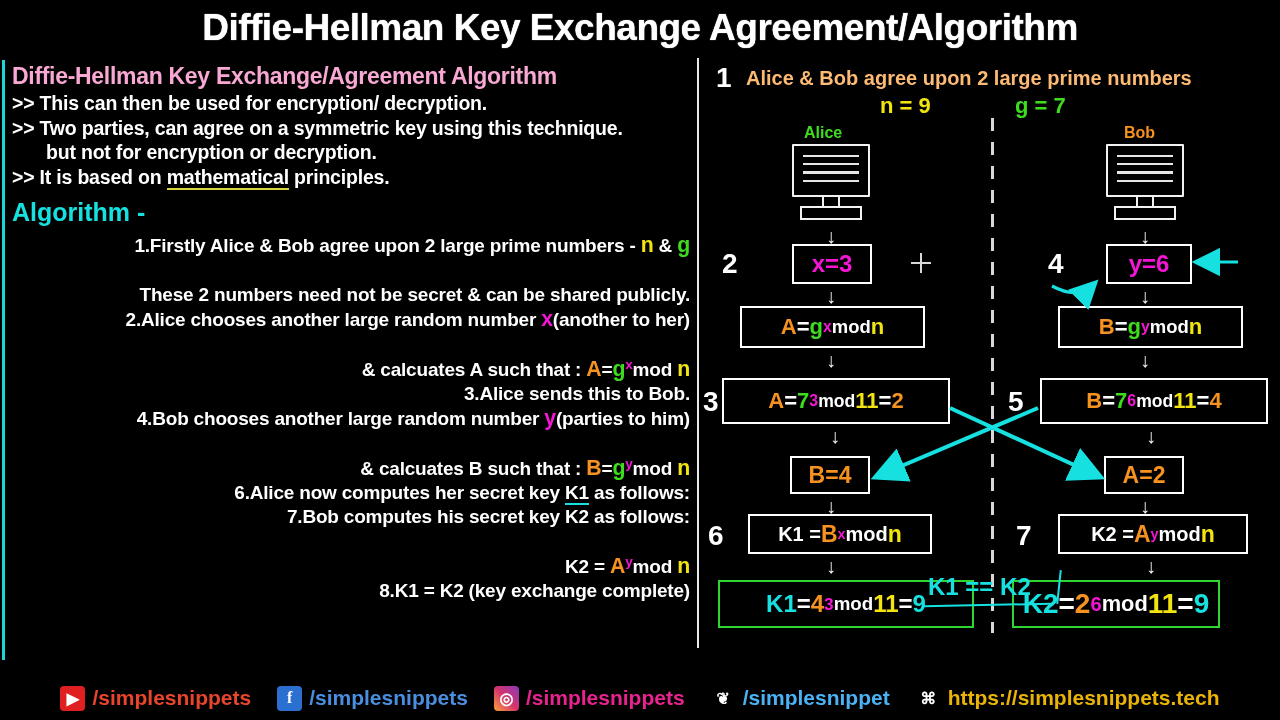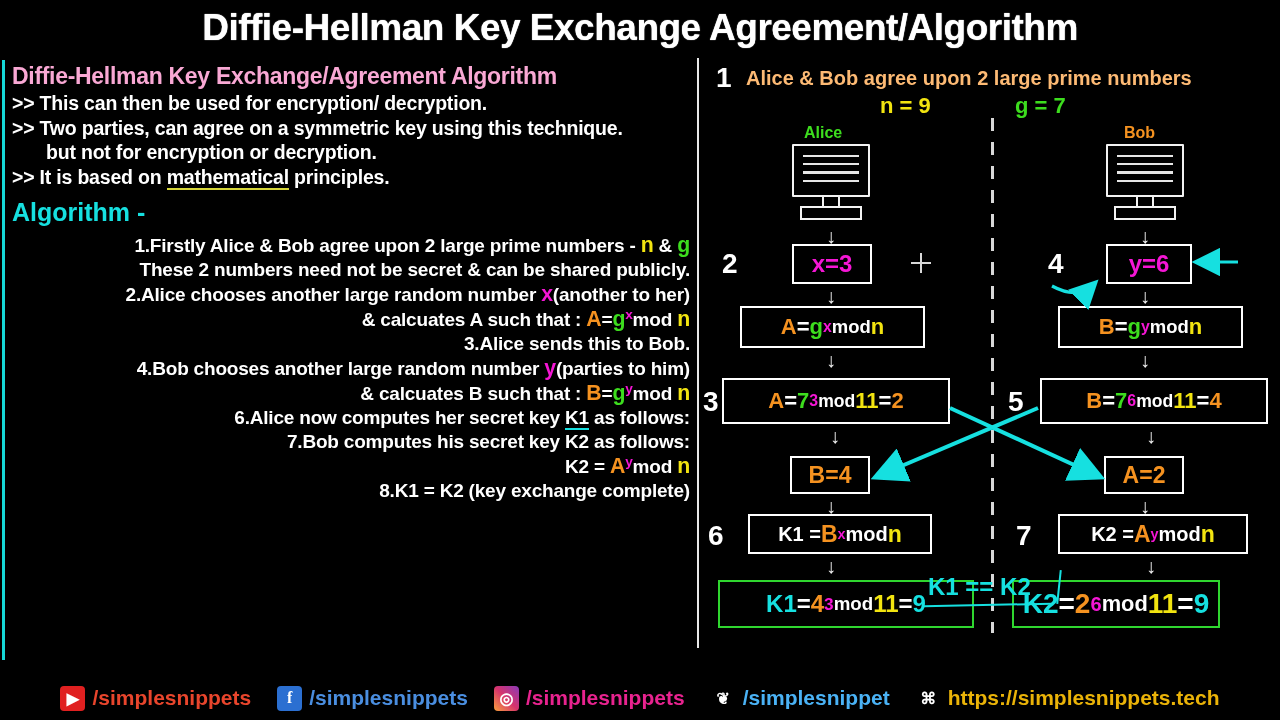--- a/index.html
+++ b/index.html
@@ -38,21 +38,21 @@
   .lp-head {
     color:#f9a8d4; font-size:23px; font-weight:bold; line-height:29px;
     white-space:nowrap; letter-spacing:-0.3px;
   }
   .bullet { font-size:19.5px; font-weight:bold; line-height:24.5px; white-space:nowrap; letter-spacing:-0.2px;}
   .indent { padding-left:34px; }
   .algo-head { color:#16e0e0; font-size:25px; font-weight:bold; margin-top:9px; margin-bottom:6px;}
   ol.steps { list-style:none; margin:0; padding:0 0 0 22px;text-align:right; }
   ol.steps > li { font-size:19px; font-weight:bold; line-height:24px; white-space:nowrap; letter-spacing:-0.2px;}
   .num { display:inline-block; width:22px; }
-  .sub { padding-left:26px; display:block; }
+  .sub { padding-left:26px; display:block;margin-top:25px; }
   .ul-y { border-bottom:2.5px solid #d6d63a; padding-bottom:0px; }
   .ul-c { border-bottom:2.5px solid #16e0e0; }
 
   
   .c-n { color:#f2e410; }
   .c-g { color:#3ddd1e; }
   .c-x { color:#f516d5; }
   .c-A { color:#f59220; }
   .c-B { color:#f59220; }
   .c-cy{ color:#16e0e0; }

